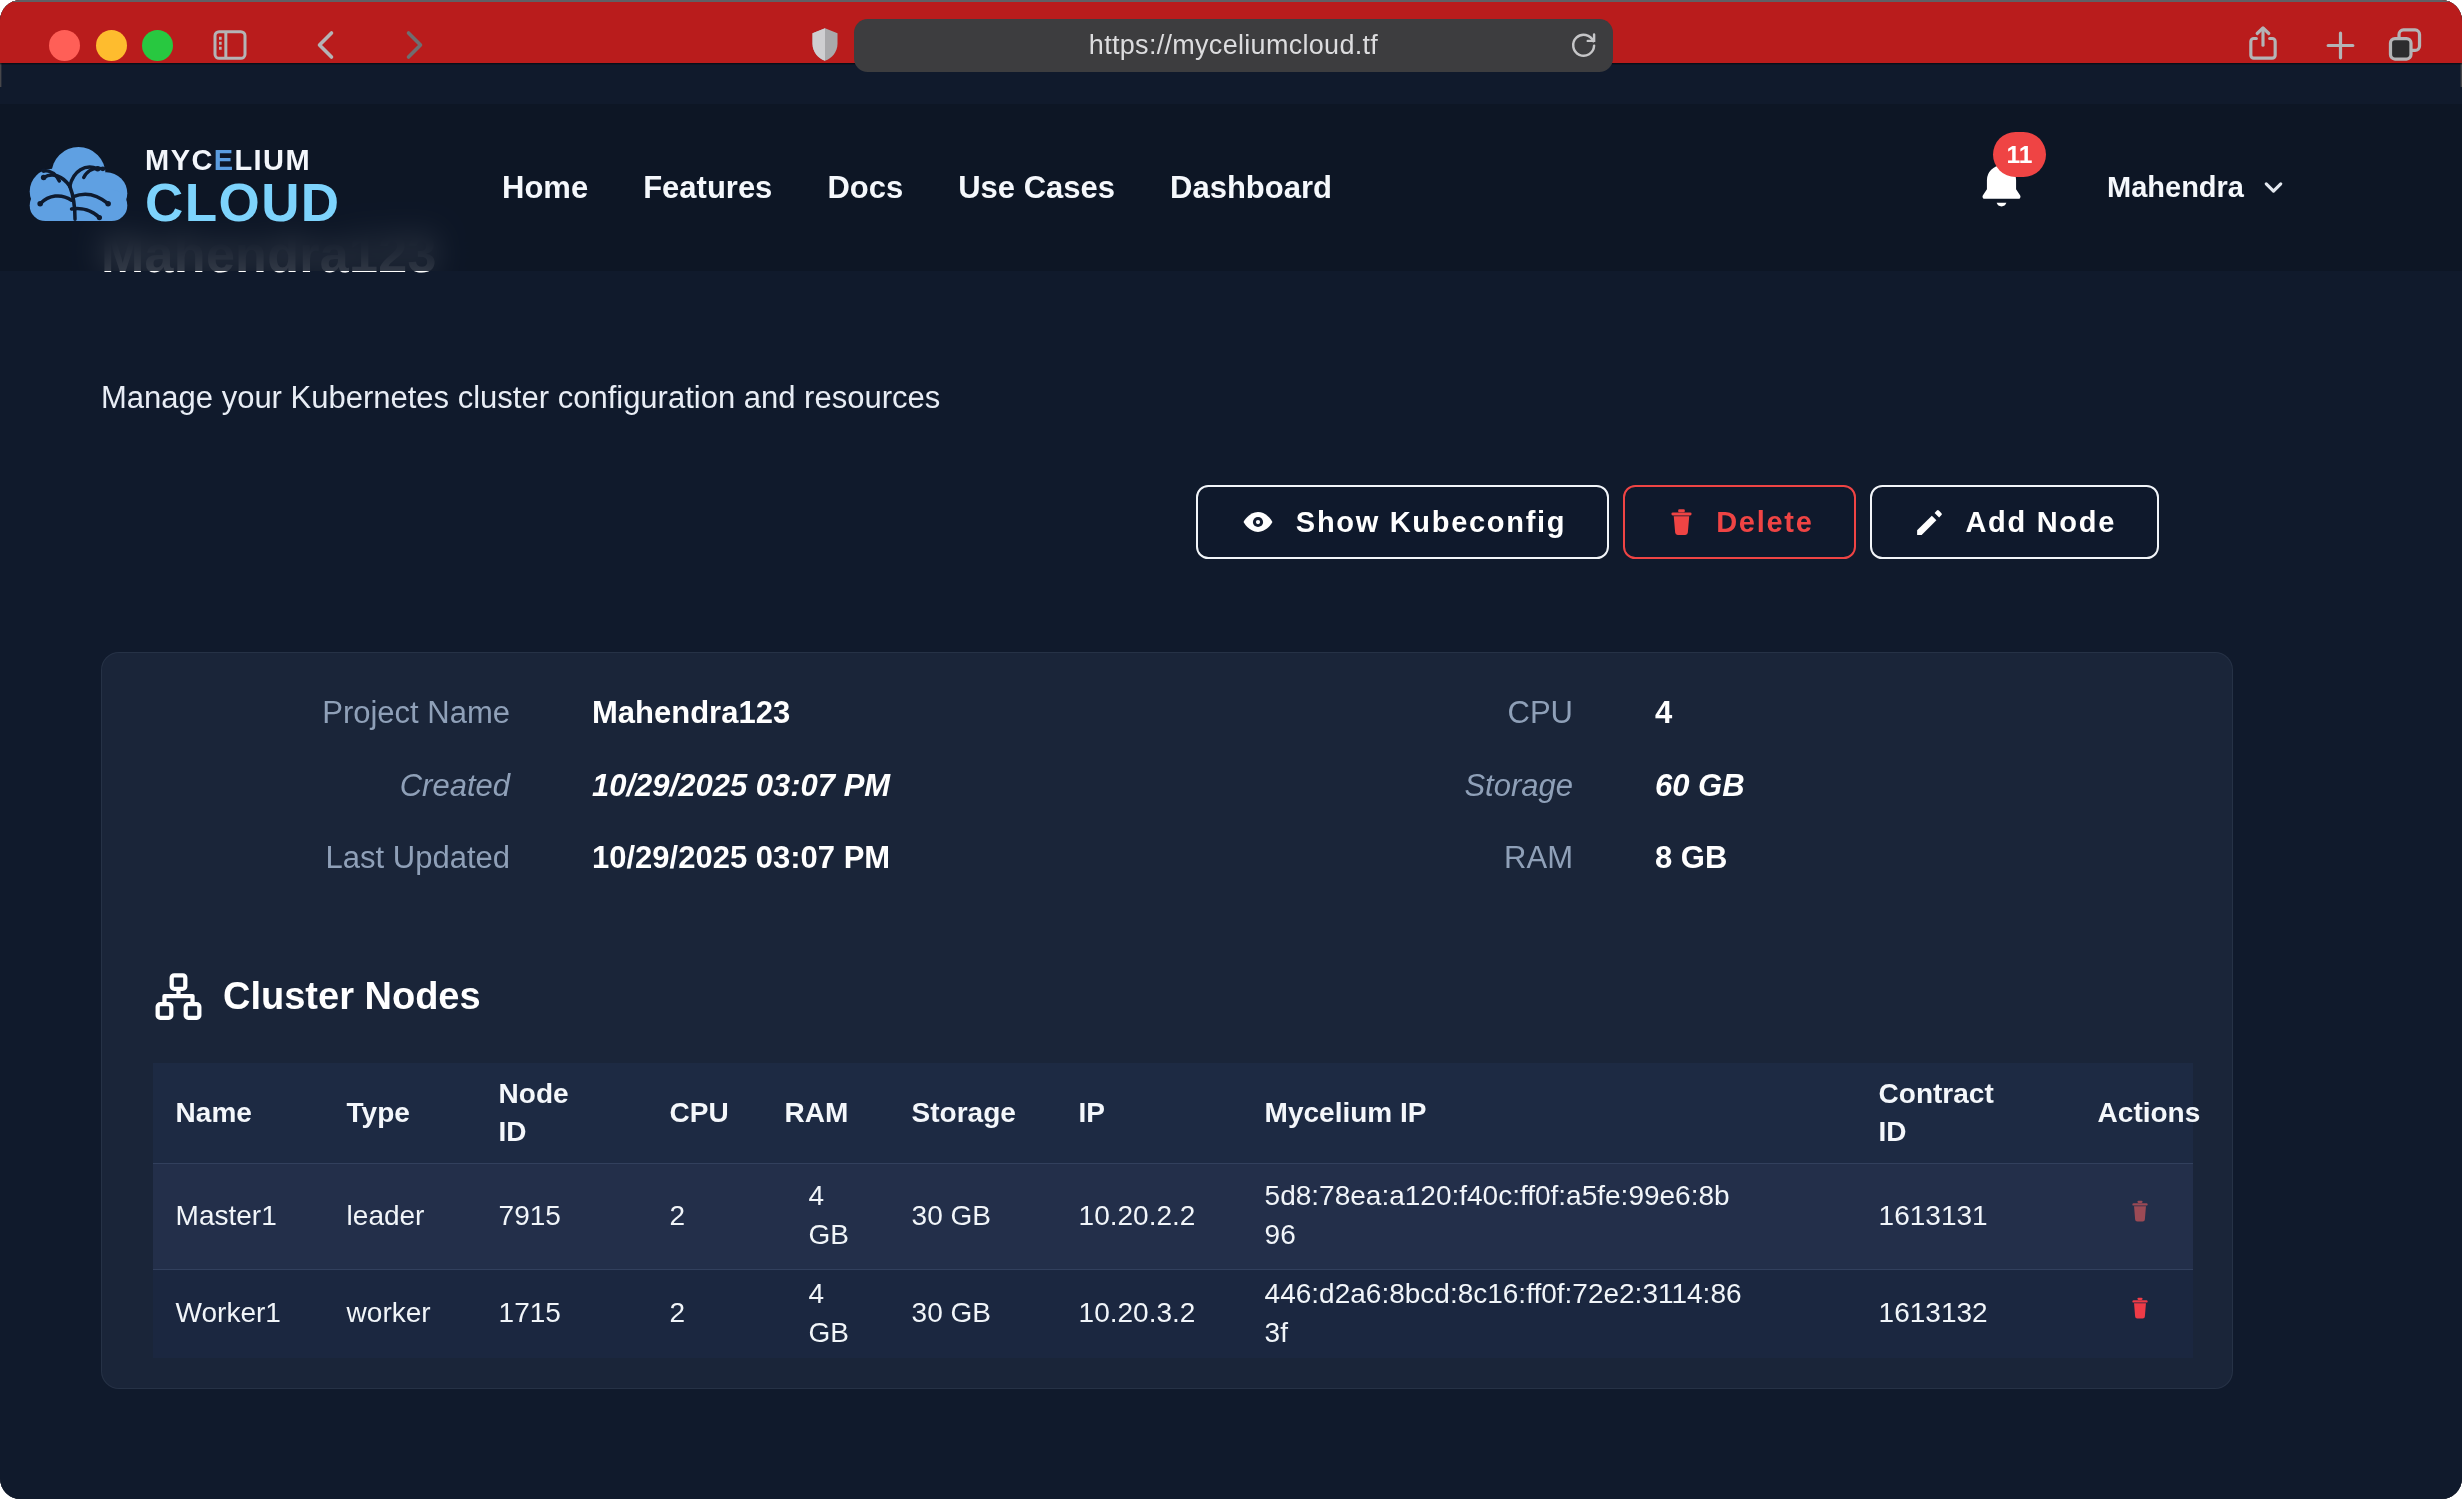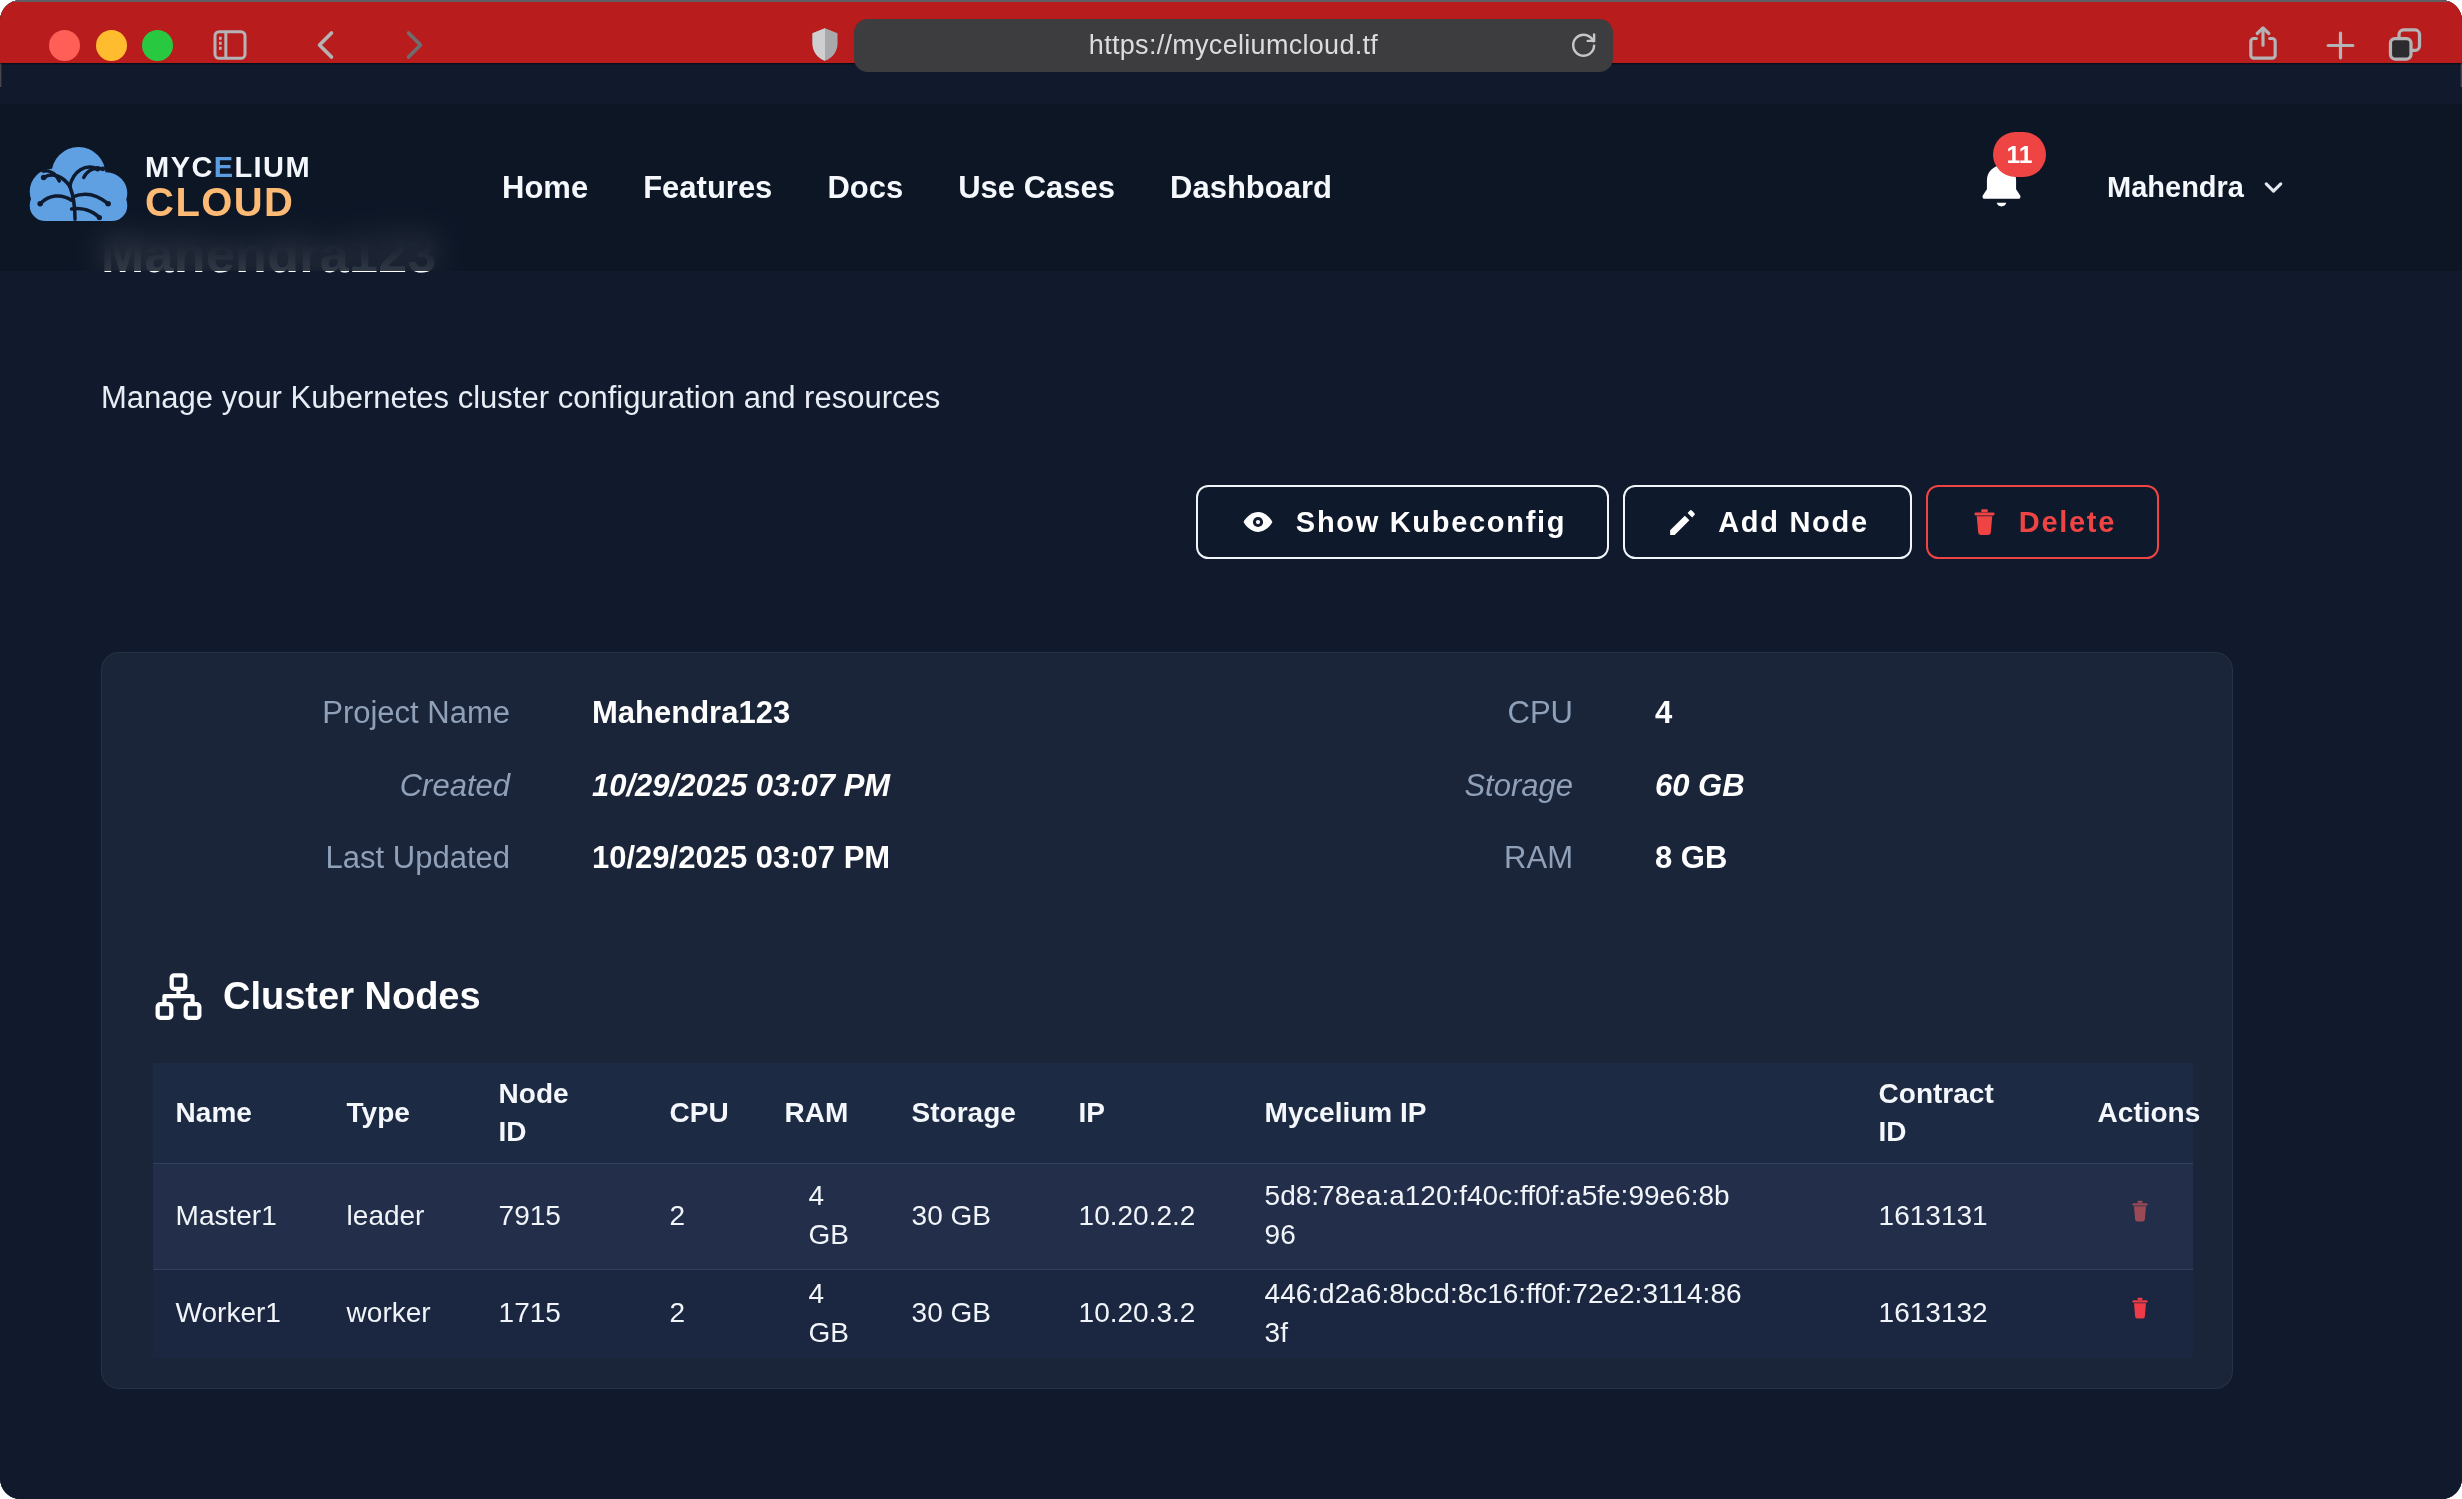--- a/index.html
+++ b/index.html
@@ -28,21 +28,21 @@
 
   
   .navbar { position:absolute; top:17px; left:0; width:100%; height:167px; z-index:20;
             background:rgba(12,21,36,0.80);
             -webkit-backdrop-filter: blur(15px); backdrop-filter: blur(15px); }
   .brand { position:absolute; left:20.5px; top:36px; display:flex; align-items:center; }
   .brand-cloud { width:115px; height:96px; }
   .brand-text { margin-left:9.6px; display:flex; flex-direction:column; line-height:1.02; }
   .brand-l1 { font-size:29px; font-weight:800; color:#f3f6fb; letter-spacing:1.4px; }
   .brand-l1 .e-blue { color:#5b9de0; }
-  .brand-l2 { font-size:40px; font-weight:800; color:#fdba74; letter-spacing:1.4px; }
+  .brand-l2 { font-size:53px; font-weight:800; color:#7dd3fc; letter-spacing:1.4px; }
   .nav-links { position:absolute; left:502px; top:0; height:167px; display:flex; align-items:center; gap:55px; }
   .nav-link { color:#f5f8fc; font-size:31px; font-weight:700; cursor:pointer; white-space:nowrap; }
   .bell-wrap { position:absolute; left:1975px; top:53px; width:55px; height:68px; color:#ffffff; }
   .badge { position:absolute; top:-24.6px; left:18px; min-width:53px; height:45px; border-radius:23px;
            background:#ef4444; color:#ffffff; font-size:24.6px; font-weight:700;
            display:flex; align-items:center; justify-content:center; padding:0 6.8px; }
   .user { position:absolute; left:2107px; top:0; height:167px; display:flex; align-items:center; gap:15px;
           color:#f5f8fc; font-size:29px; font-weight:700; cursor:pointer; }
   .user svg { color:#e3e8ef; }
 
@@ -231,34 +231,34 @@
 
     <div class="actions-row">
       <button class="btn">
         <svg width="38" height="34" viewBox="0 0 24 24">
           <path fill="#ffffff" d="M12 5C5.5 5 1.8 12 1.8 12S5.5 19 12 19s10.2-7 10.2-7S18.5 5 12 5z"></path>
           <circle cx="12" cy="12" r="3.6" fill="#131c30"></circle>
           <circle cx="12" cy="12" r="1.5" fill="#ffffff"></circle>
         </svg>
         <span>Show Kubeconfig</span>
       </button>
-      <button class="btn">
-        <svg width="33" height="33" viewBox="0 0 24 24" fill="#ffffff">
-          <path d="M3 17.7V21h3.3L17 10.3 13.7 7 3 17.7z"></path>
-          <path d="M20.7 6.6a1 1 0 0 0 0-1.4L18.8 3.3a1 1 0 0 0-1.4 0L15.7 5 19 8.3l1.7-1.7z"></path>
-        </svg>
-        <span>Add Node</span>
-      </button>
       <button class="btn btn-danger">
         <svg width="31" height="34" viewBox="0 0 24 24" fill="#ef4444">
           <path d="M6 7.5h12l-1.1 12.6a2 2 0 0 1-2 1.9H9.1a2 2 0 0 1-2-1.9L6 7.5z"></path>
           <rect x="4.2" y="4.6" width="15.6" height="2.3" rx="1.1"></rect>
           <rect x="9.4" y="2.2" width="5.2" height="2.2" rx="1"></rect>
         </svg>
         <span>Delete</span>
+      </button>
+      <button class="btn">
+        <svg width="33" height="33" viewBox="0 0 24 24" fill="#ffffff">
+          <path d="M3 17.7V21h3.3L17 10.3 13.7 7 3 17.7z"></path>
+          <path d="M20.7 6.6a1 1 0 0 0 0-1.4L18.8 3.3a1 1 0 0 0-1.4 0L15.7 5 19 8.3l1.7-1.7z"></path>
+        </svg>
+        <span>Add Node</span>
       </button>
     </div>
 
     <div class="card">
 
       <div class="info-row ir-0">
         <span class="info-label il-left">Project Name</span>
         <span class="info-value iv-left">Mahendra123</span>
         <span class="info-label il-right">CPU</span>
         <span class="info-value iv-right">4</span>

